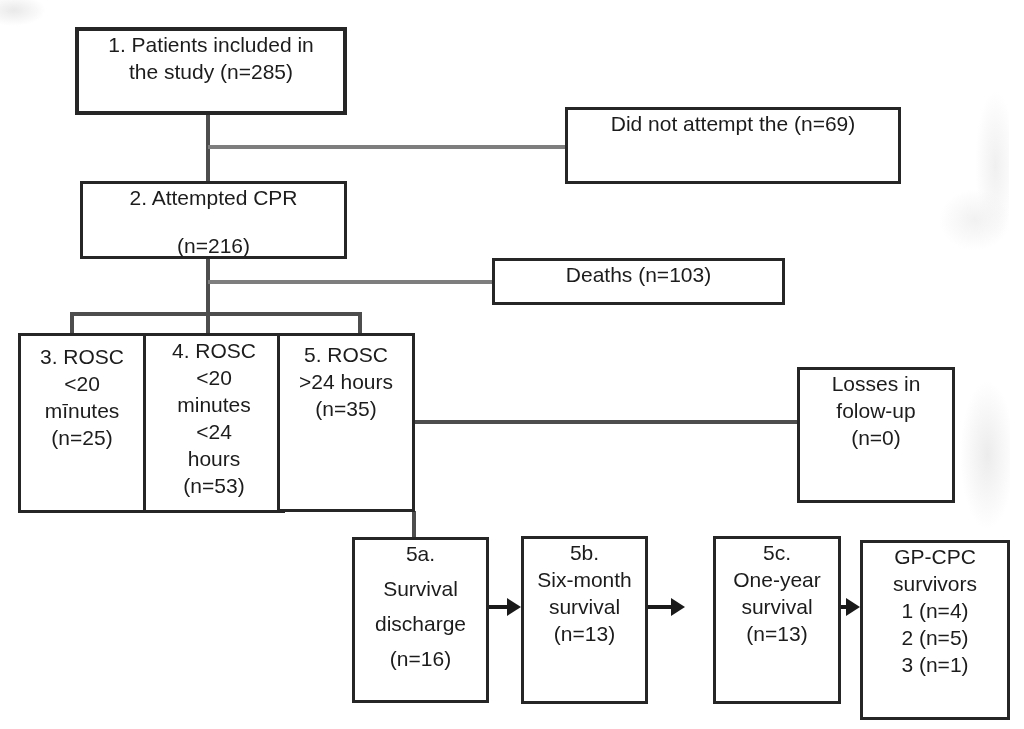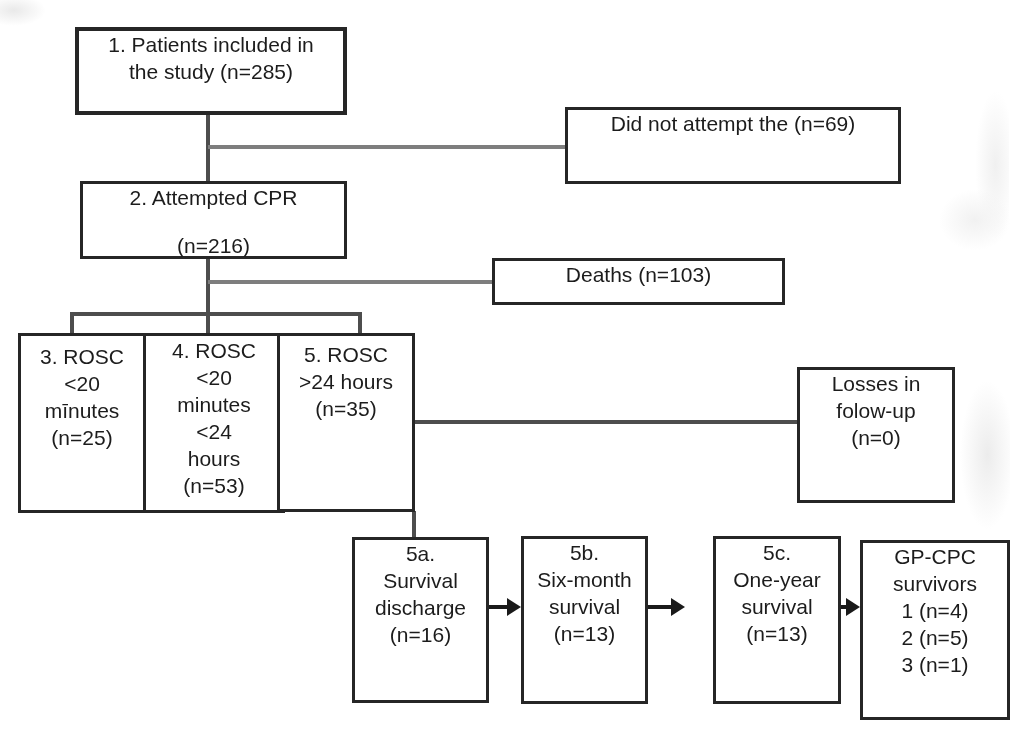--- a/index.html
+++ b/index.html
@@ -35,21 +35,21 @@
 
   
   #n-patients   { left: 75px;  top: 27px;  width: 272px; height: 88px; border-width: 4px; }
   #n-dna        { left: 565px; top: 107px; width: 336px; height: 77px; }
   #n-cpr        { left: 80px;  top: 181px; width: 267px; height: 78px; gap: 21px; }
   #n-deaths     { left: 492px; top: 258px; width: 293px; height: 47px; }
   #n-rosc3      { left: 5px;   top: 333px; width: 128px; height: 180px; padding-top: 7px; margin-left: 13px; }
   #n-rosc4      { left: 143px; top: 333px; width: 142px; height: 180px; padding-top: 1px; }
   #n-rosc5      { left: 277px; top: 333px; width: 138px; height: 179px; padding-top: 5px; }
   #n-losses     { left: 797px; top: 367px; width: 158px; height: 136px; }
-  #n-s5a        { left: 352px; top: 537px; width: 137px; height: 166px; }
+  #n-s5a        { left: 352px; top: 537px; width: 137px; height: 166px; gap: 8px; }
   #n-s5b        { left: 521px; top: 536px; width: 127px; height: 168px; }
   #n-s5c        { left: 685px; top: 536px; width: 128px; height: 168px; margin-left: 28px; }
   #n-gpcpc      { left: 860px; top: 540px; width: 150px; height: 180px; }
 
   .connector {
     position: absolute;
     background: #4d4d4d;
   }
   .connector.light { background: #7e7e7e; }
 

